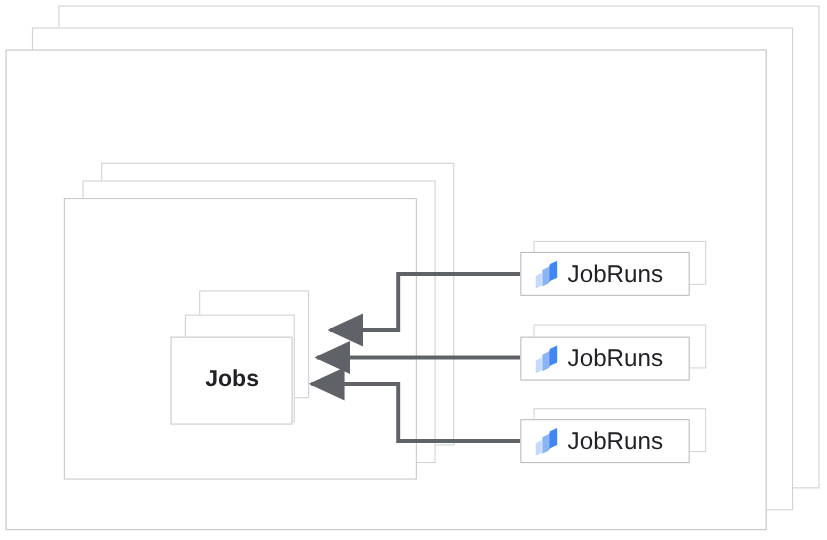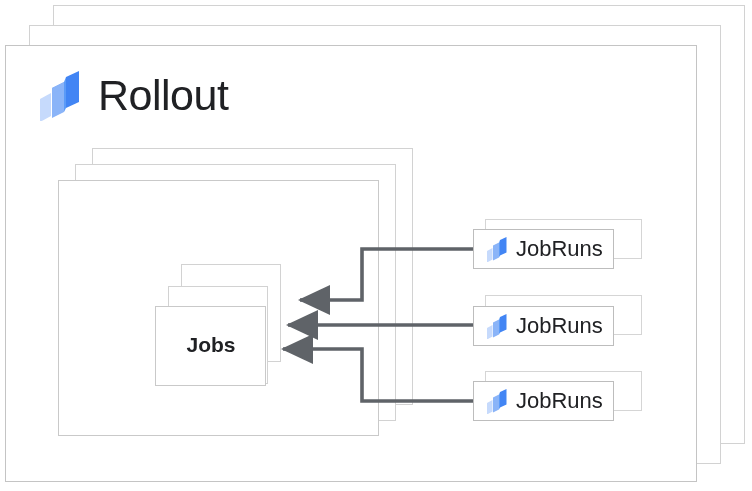--- a/index.html
+++ b/index.html
@@ -95,21 +95,21 @@
   .jobrun-shadow {
     position: absolute;
     width: 157px;
     height: 40px;
     background: #ffffff;
     border: 1px solid #d5d5d5;
     box-sizing: border-box;
   }
   .jobrun-card {
     position: absolute;
-    width: 141px;
+    width: 154px;
     height: 40px;
     background: #ffffff;
     border: 1px solid #bdbdbd;
     box-sizing: border-box;
     display: flex;
     align-items: center;
     gap: 8px;
     padding-left: 12px;
   }
   .jobrun-label {
@@ -138,36 +138,20 @@
 </style>
 </head>
 <body>
 
 <div id="canvas">
 
   <div class="card soft rollout-back2"></div>
   <div class="card soft rollout-back1"></div>
   <div class="card rollout-front"></div>
 
-  <div class="title-row">
-    <span class="logo">
-      <svg width="44" height="52" viewBox="0 0 44 52" aria-hidden="true">
-
-        <polygon points="2,30 13,24 13,47 2,53" fill="#c6dafc"></polygon>
-
-        <polygon points="14,19 26,13 26,43 14,49" fill="#8ab4f8"></polygon>
-        <polygon points="14,19 26,13 26,19 14,25" fill="#8ab4f8"></polygon>
-
-        <polygon points="28,8 41,2 41,33 28,39" fill="#4285f4"></polygon>
-
-        <polygon points="26,13 28,8 28,39 26,43" fill="#5b9bf8"></polygon>
-      </svg>
-    </span>
-    <span class="title-text">Rollout</span>
-  </div>
 
   <div class="card soft phases-back2"></div>
   <div class="card soft phases-back1"></div>
   <div class="card phases-front"></div>
 
   <div class="card soft jobs-back2"></div>
   <div class="card soft jobs-back1"></div>
   <div class="card jobs-front"></div>
   <div class="jobs-label">Jobs</div>
 

